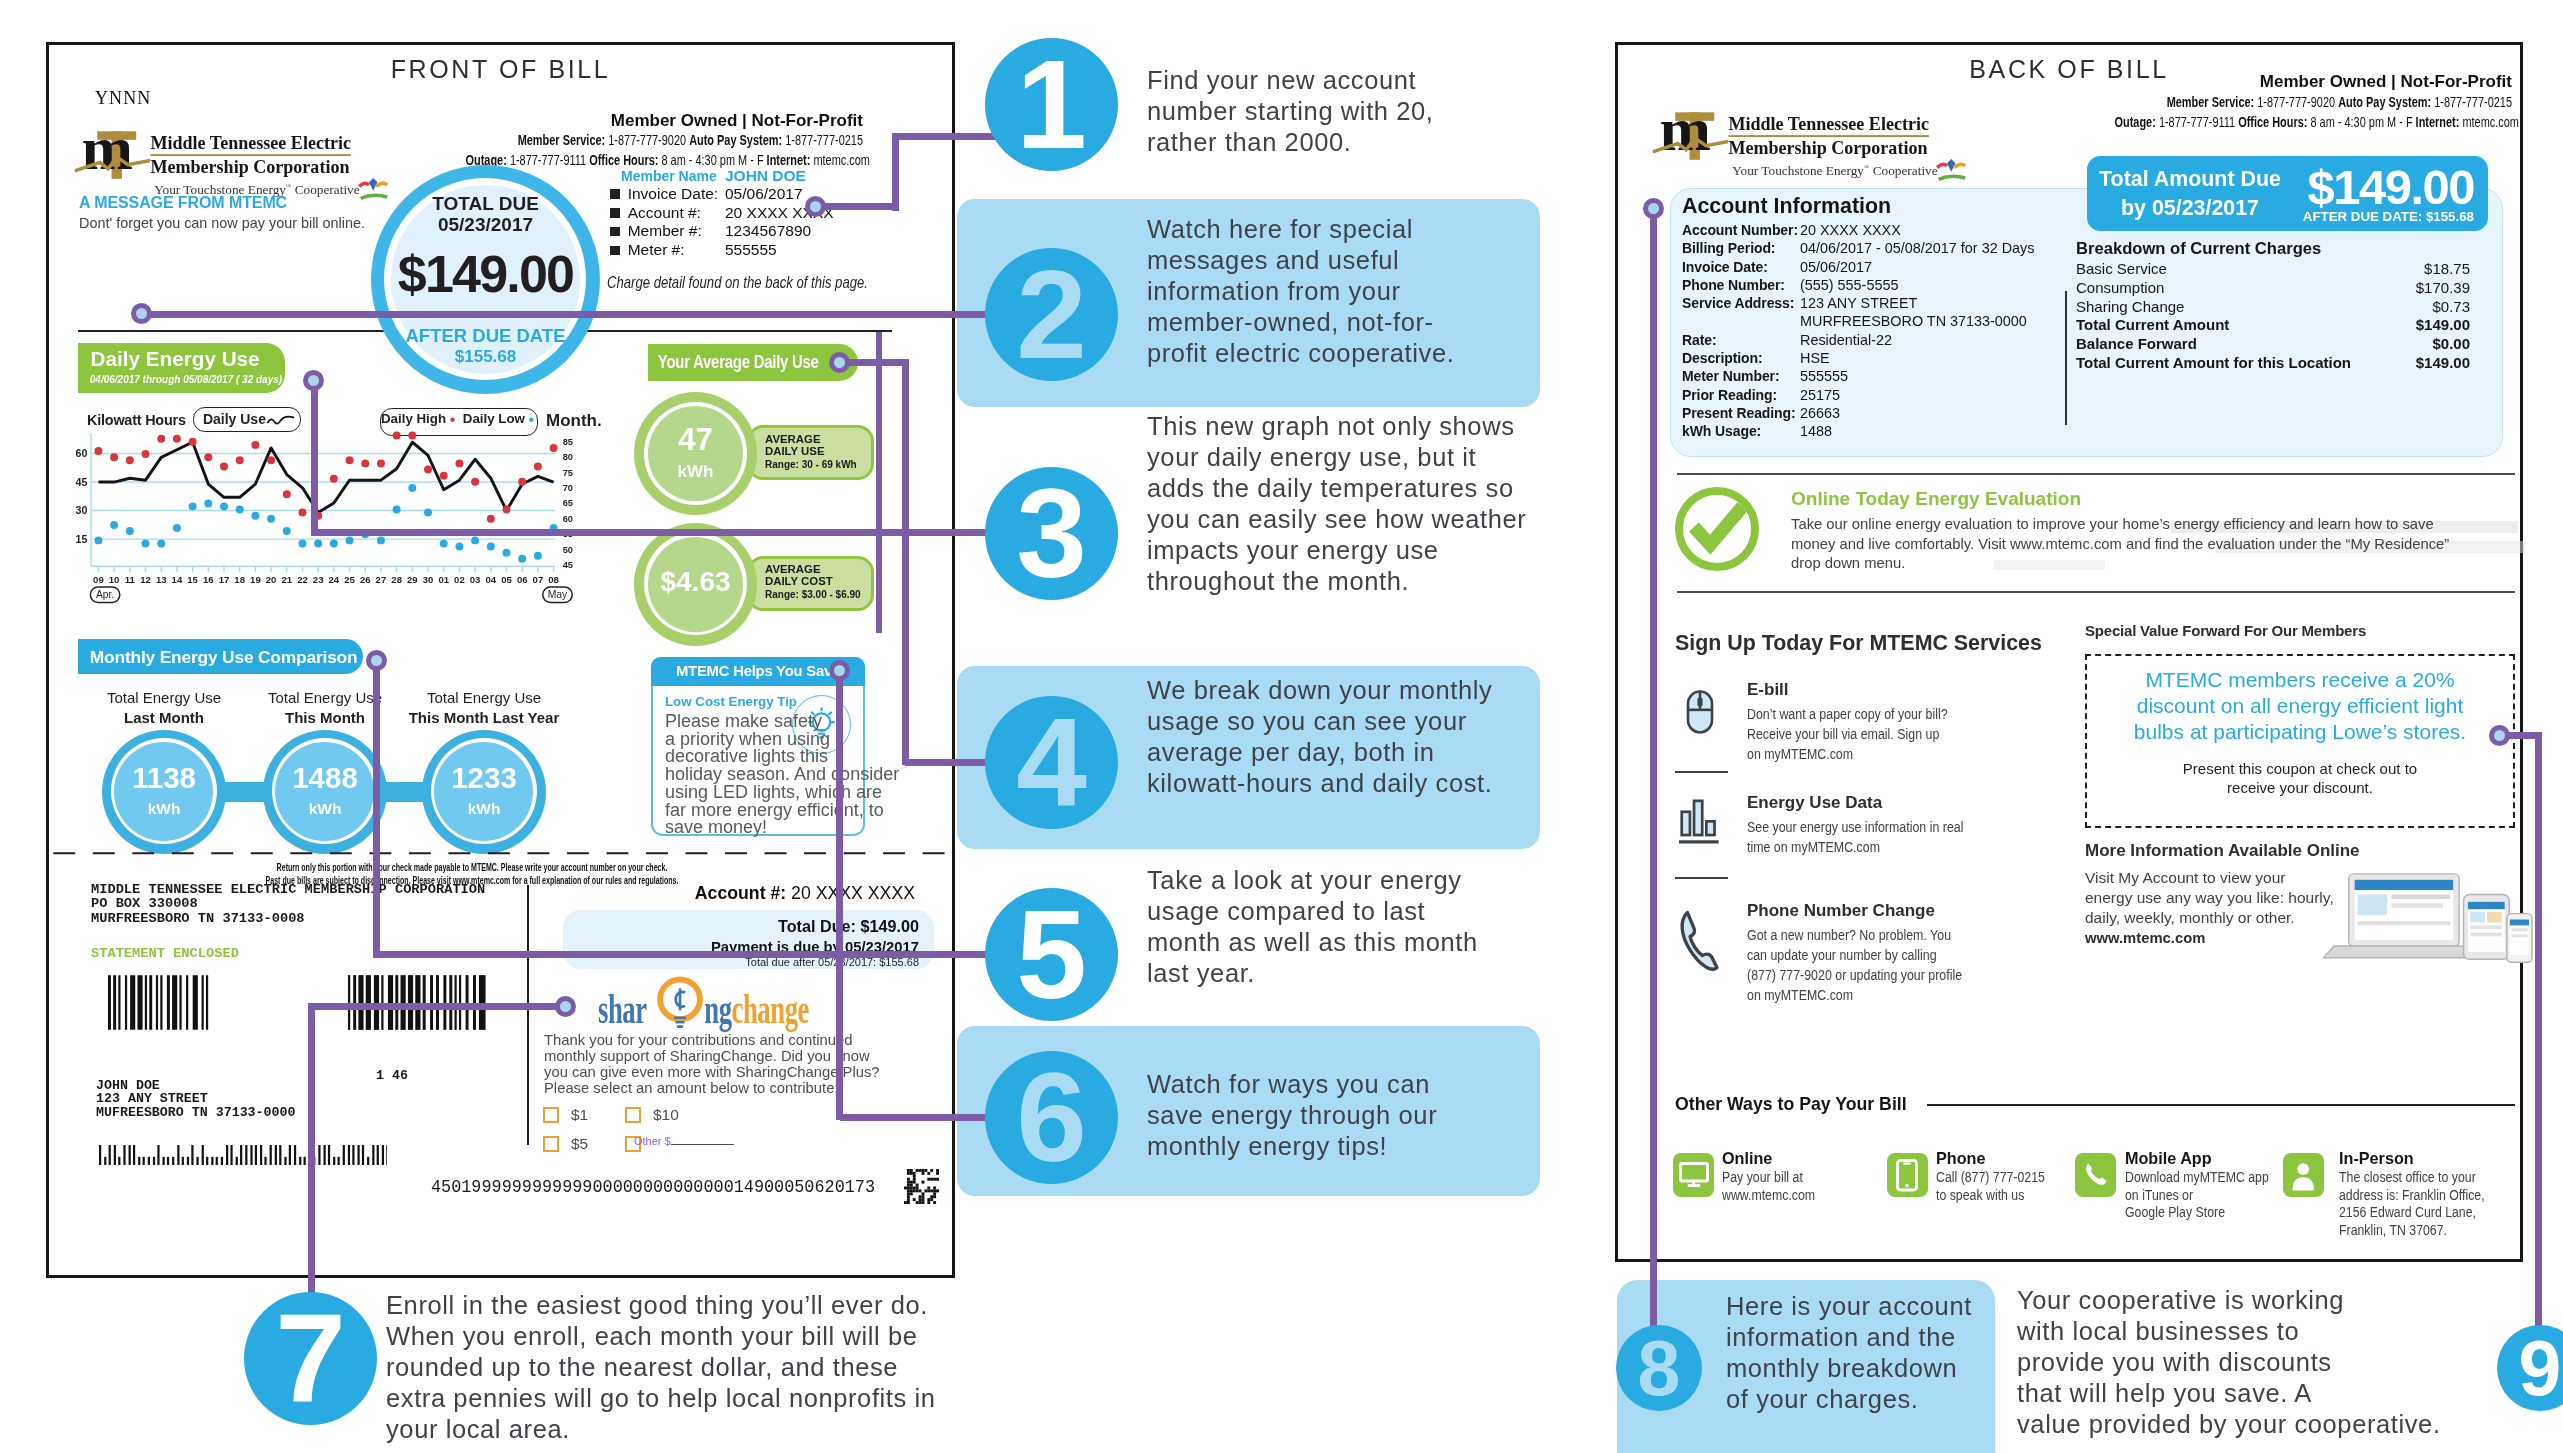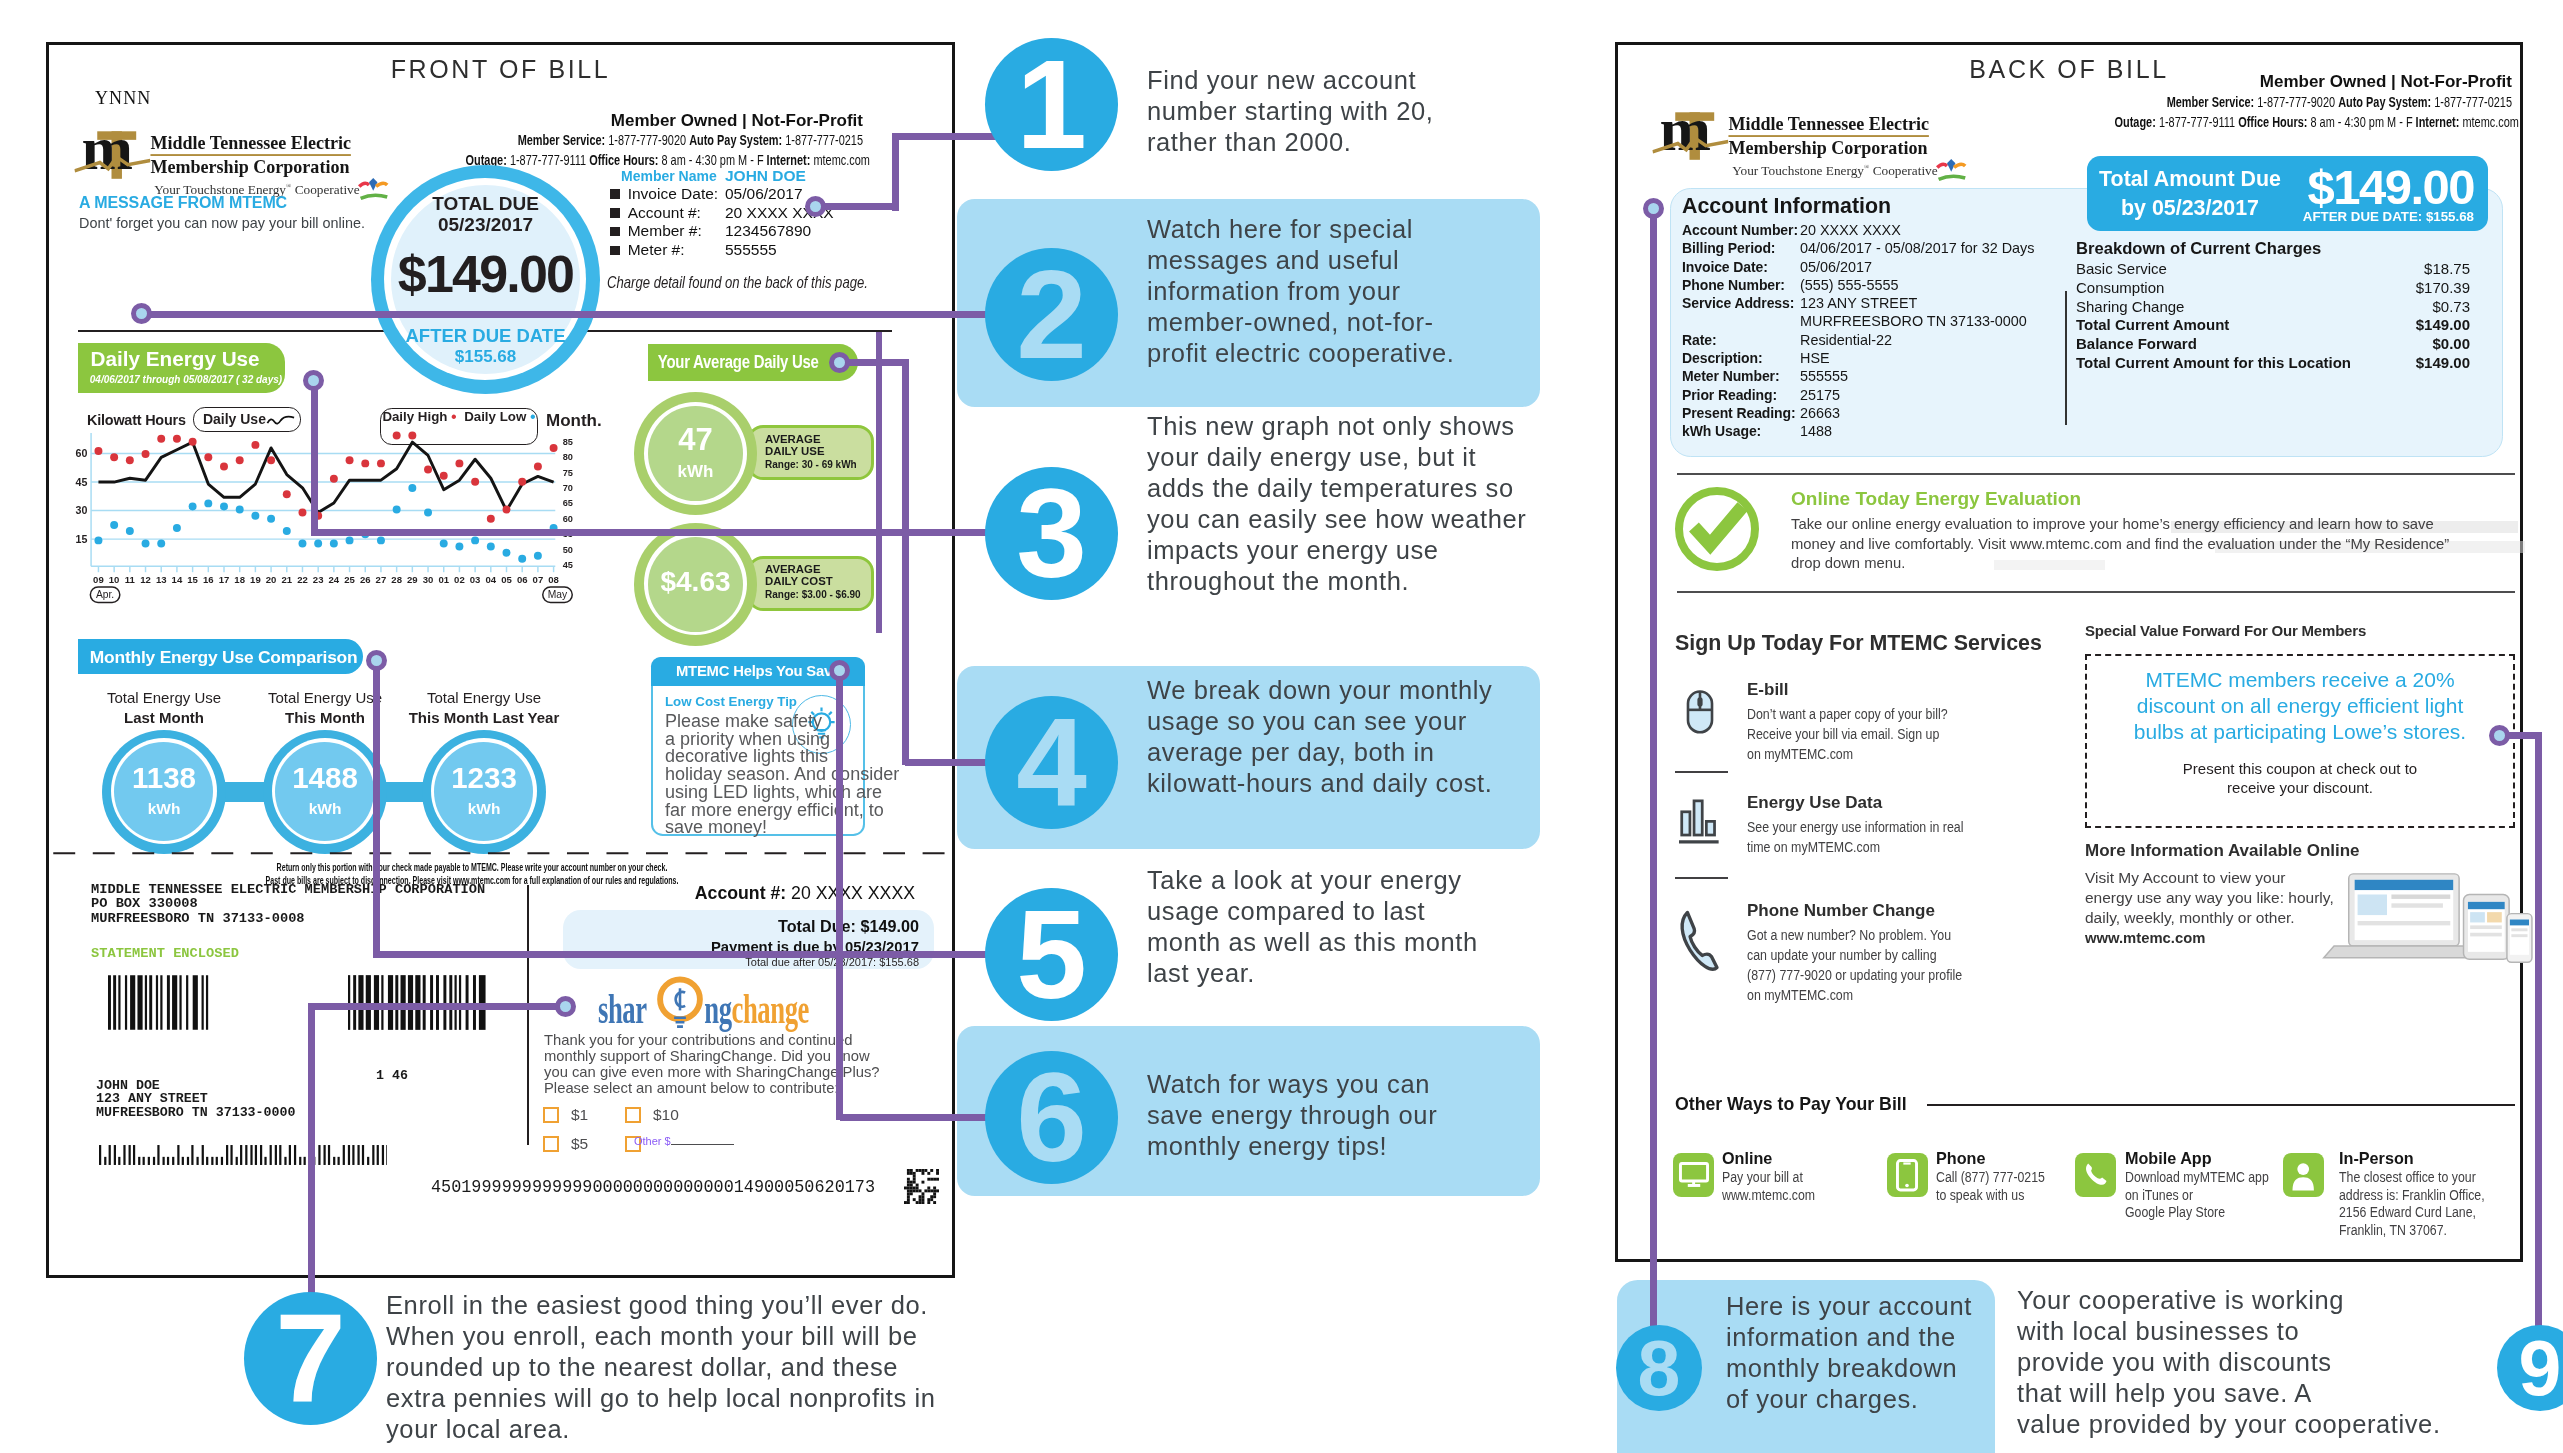--- a/index.html
+++ b/index.html
@@ -61,21 +61,21 @@
 <div class="a i ws" style="left:607px;top:273px;font-size:16.6px;color:#231f20;transform:scaleX(0.79);transform-origin:0 0">Charge detail found on the back of this page.</div>
 <div class="glabel" style="left:78px;top:343px;width:207px;height:50px;border-radius:0 19px 19px 0;z-index:2">
 <div class="ws" style="font-size:20.7px;padding:4.4px 0 0 12.6px">Daily Energy Use</div>
 <div class="i ws" style="font-size:10px;padding:3px 0 0 11.8px">04/06/2017 through 05/08/2017 ( 32 days)</div>
   </div>
 <div class="a b ws" style="left:87px;top:412px;font-size:14.4px;letter-spacing:-0.2px;color:#231f20">Kilowatt Hours</div>
 <div class="pill" style="left:193px;top:407px;width:108px;height:25px"><span class="b" style="font-size:14px;color:#231f20;margin-left:8.9px;line-height:23px">Daily Use</span>
 <svg class="a" style="left:72px;top:5.2px" width="29.5" height="14.8" viewBox="0 0 42 20">
       <path d="M2 14 Q7 4 12 12 Q16 18 21 10 Q27 2 40 6" stroke="#111" stroke-width="2.5" fill="none"></path>
     </svg></div>
-<div class="pill ws" style="left:380px;top:408px;width:158px;height:37px;font-size:13.3px;color:#231f20;line-height:14px;text-align:center"><b>Daily High</b> <span style="color:#d9353c;font-size:16.2px;vertical-align:-1.5px">•</span>&nbsp; <b>Daily Low</b> <span style="color:#29abe2;font-size:16.2px;vertical-align:-1.5px">•</span></div>
+<div class="pill ws" style="left:380px;top:408px;width:158px;height:28px;font-size:13.3px;color:#231f20;line-height:19px;text-align:left"><b>Daily High</b> <span style="color:#d9353c;font-size:16.2px;vertical-align:-1.5px">•</span>&nbsp; <b>Daily Low</b> <span style="color:#29abe2;font-size:16.2px;vertical-align:-1.5px">•</span></div>
 <div class="a b ws" style="left:546px;top:411px;font-size:17px;color:#231f20">Month.</div>
 <svg class="a" style="left:70px;top:402px" width="583" height="210" viewBox="0 0 790 285">
     <line x1="28" x2="658" y1="70.0" y2="70.0" stroke="#a8dcf3" stroke-width="2"></line>
     <line x1="28" x2="658" y1="108.7" y2="108.7" stroke="#a8dcf3" stroke-width="2"></line>
     <line x1="28" x2="658" y1="147.4" y2="147.4" stroke="#a8dcf3" stroke-width="2"></line>
     <line x1="28" x2="658" y1="186.1" y2="186.1" stroke="#a8dcf3" stroke-width="2"></line>
     <line x1="28" x2="28" y1="42" y2="223" stroke="#a8dcf3" stroke-width="2"></line>
     <line x1="28" x2="658" y1="223" y2="223" stroke="#a8dcf3" stroke-width="2"></line>
     <line x1="38.0" x2="38.0" y1="223" y2="231" stroke="#a8dcf3" stroke-width="2"></line>
     <line x1="59.3" x2="59.3" y1="223" y2="231" stroke="#a8dcf3" stroke-width="2"></line>

